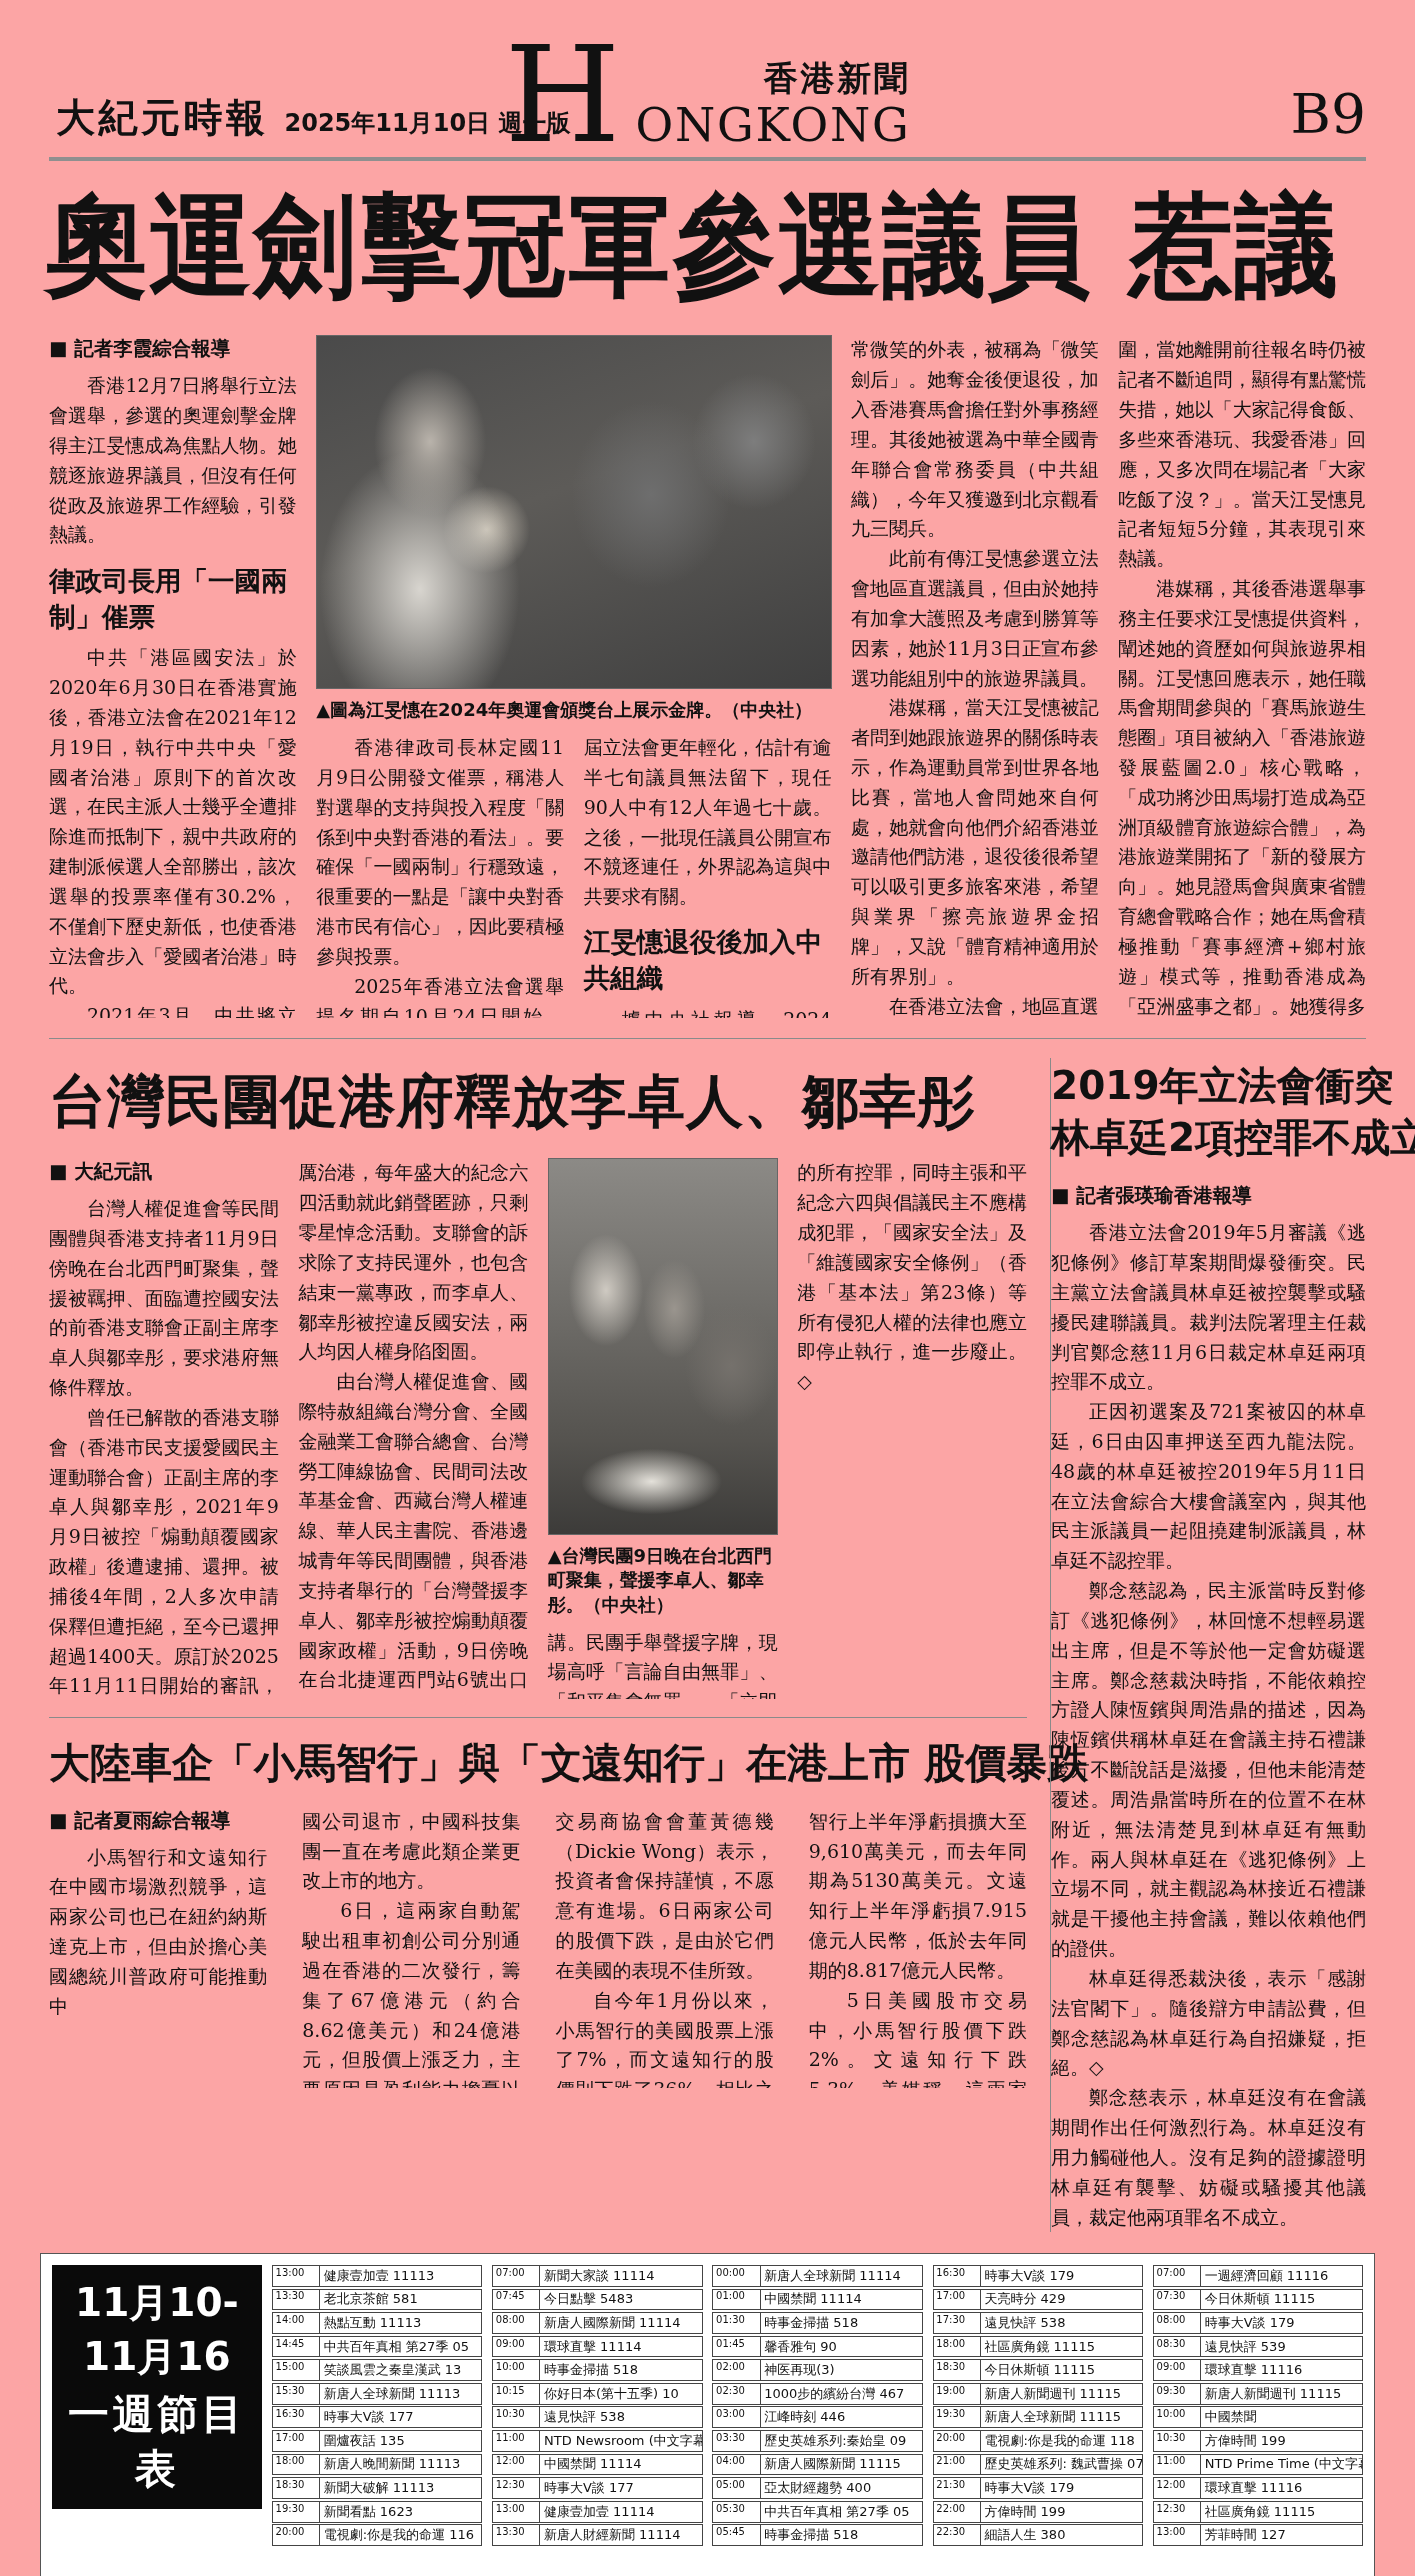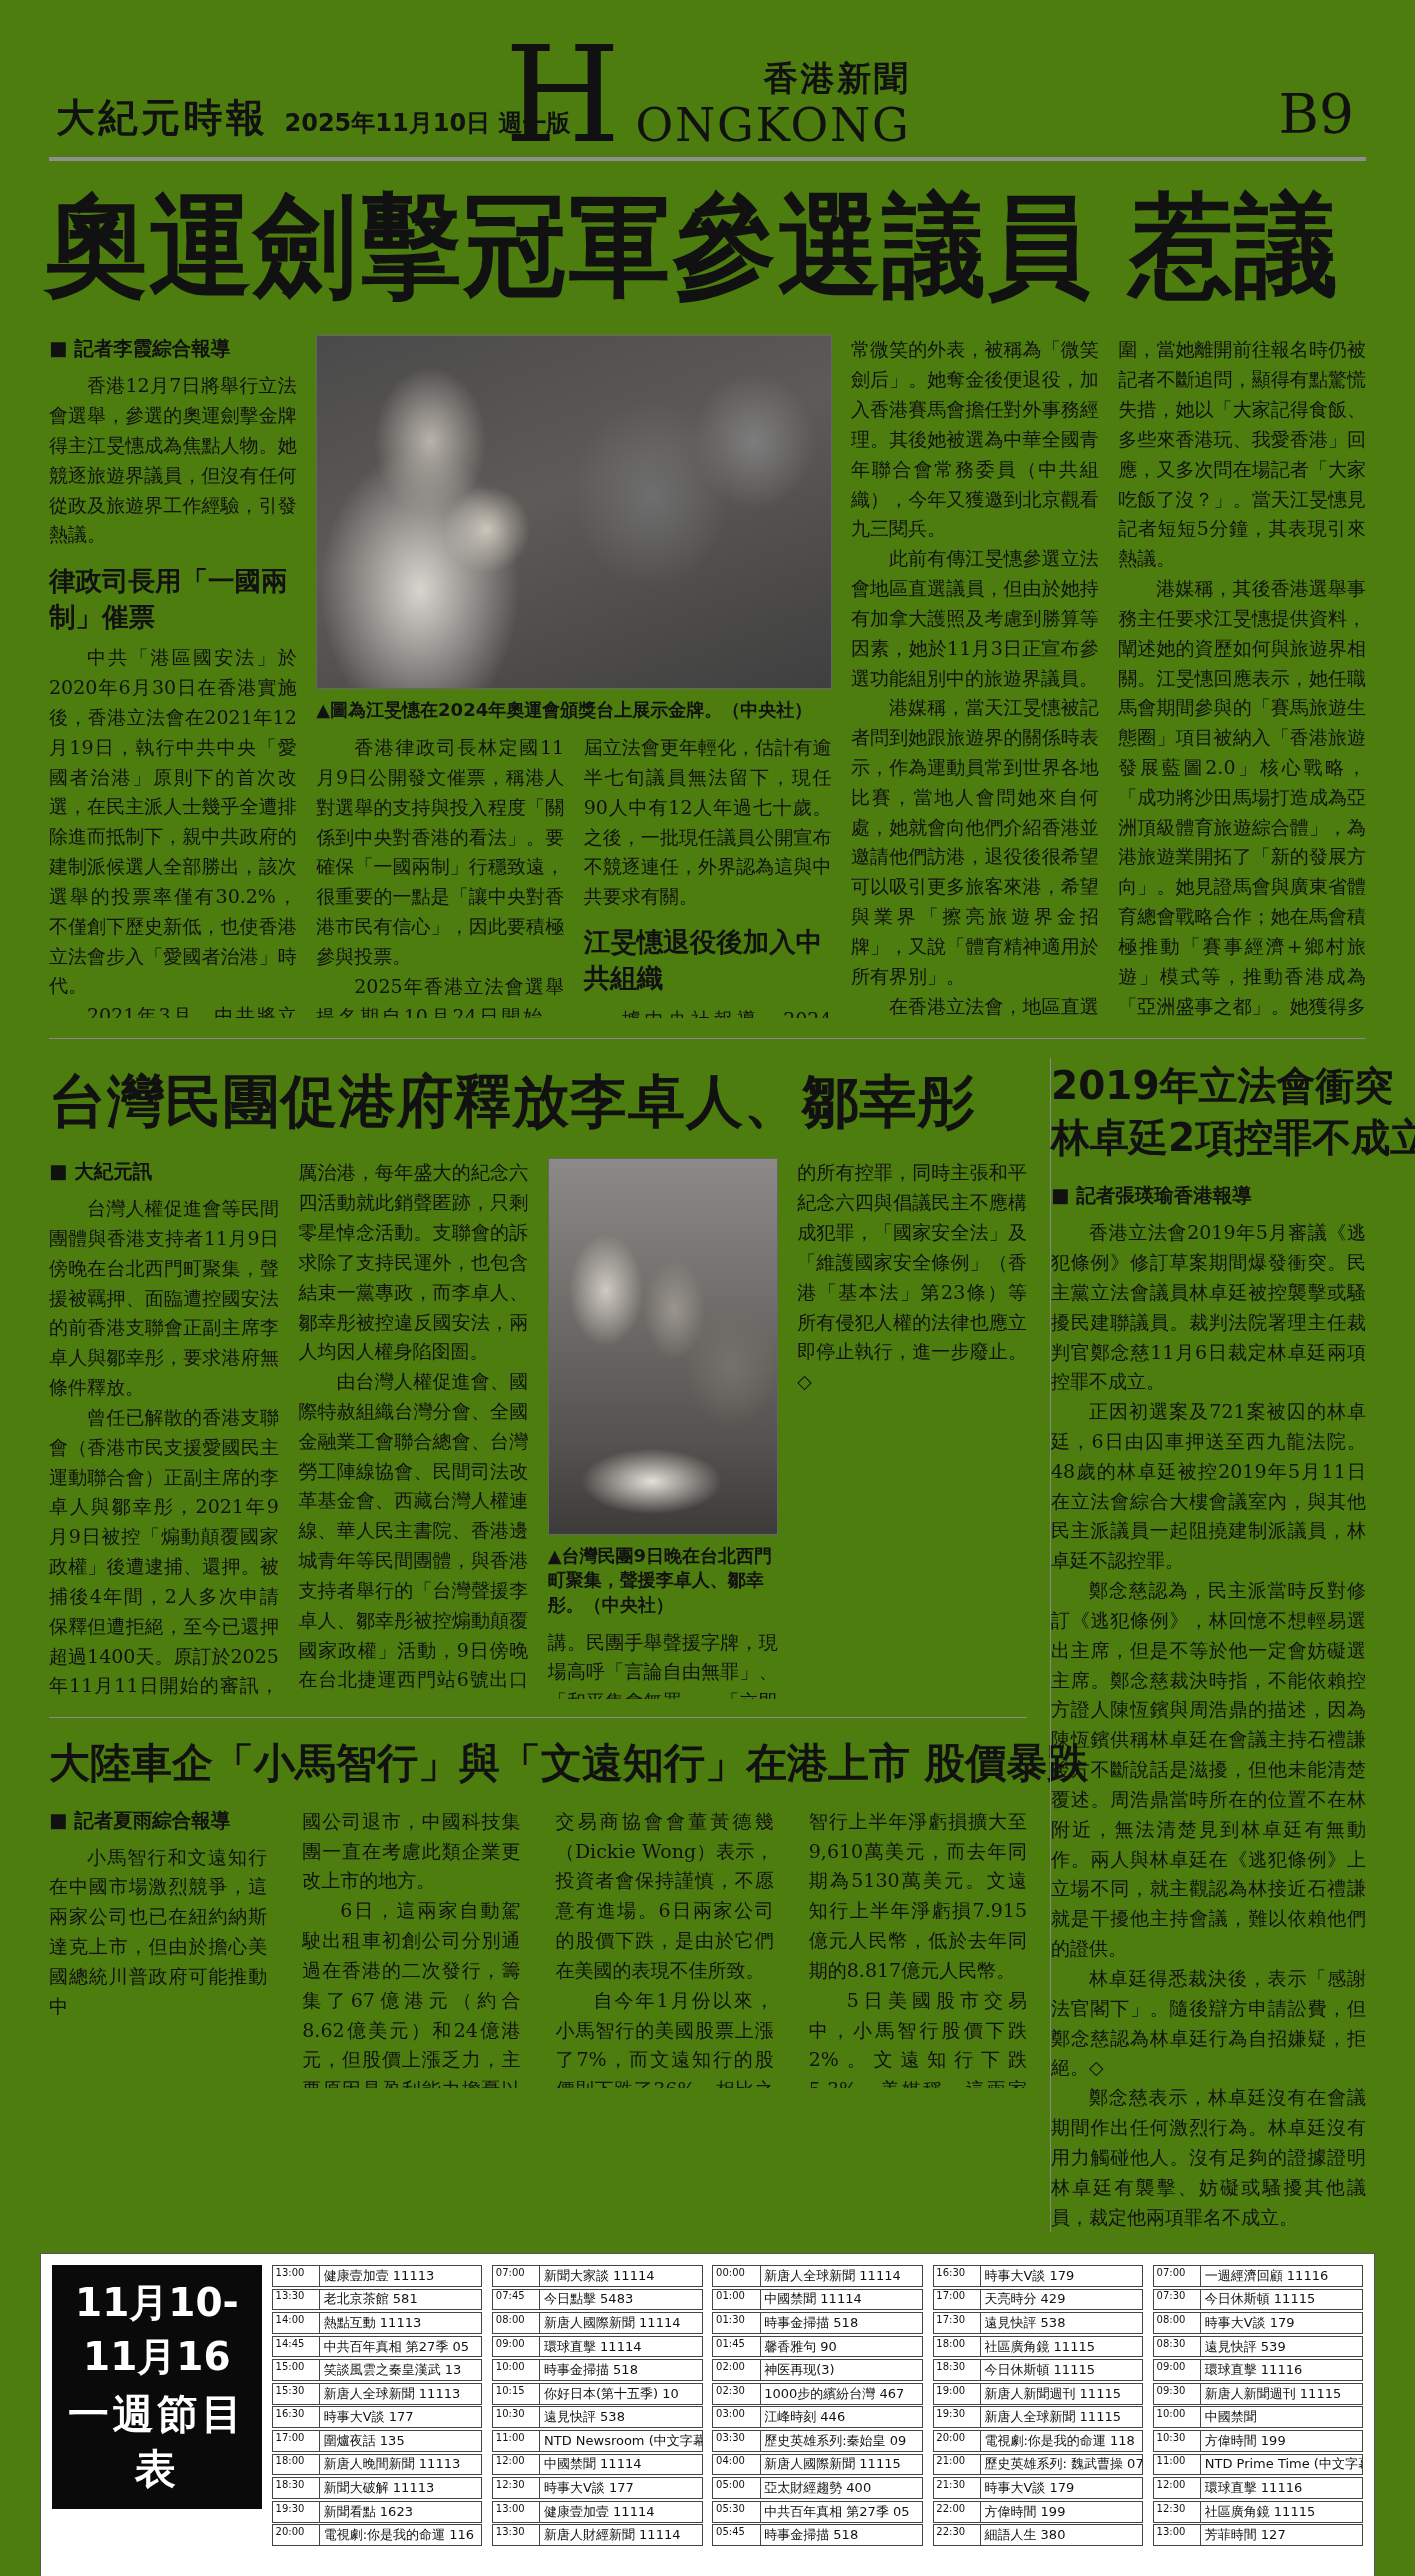--- a/index.html
+++ b/index.html
@@ -1,28 +1,28 @@
 <!DOCTYPE html>
 <html style="font-size:14px"><head>
 <meta charset="utf-8">
 <style>
   html,body{margin:0;padding:0;background:#e8e8e8;}
-  .page{width:1415px;height:2576px;margin:0 auto;background:#4d7c0f;position:relative;
+  .page{width:1415px;height:2576px;margin:0 auto;background:#fca5a5;position:relative;
         overflow:hidden;color:#111;font-family:"DejaVu Serif","Liberation Serif",serif;}
   
   .masthead{position:relative;height:157px;margin:0 49px;border-bottom:4.4px solid #8f8f8f;}
   .mh-left{position:absolute;left:7px;bottom:12.4px;display:flex;align-items:baseline;gap:16px;}
   .mh-paper{font-size:39px;font-weight:900;letter-spacing:3.5px;font-family:"DejaVu Serif",serif;}
   .mh-date{font-size:24px;font-weight:700;font-family:"DejaVu Sans","Liberation Sans",sans-serif;text-align:right;}
   .mh-center{position:absolute;left:50%;transform:translateX(-50%);bottom:8.8px;display:flex;align-items:flex-end;}
   .mh-H{font-size:133px;line-height:.78;font-family:"DejaVu Serif",serif;}
   .mh-stack{display:flex;flex-direction:column;margin-left:15px;align-items:flex-end;}
   .mh-cn{font-size:34px;font-weight:700;font-family:"DejaVu Sans",sans-serif;letter-spacing:2.7px;}
   .mh-en{font-size:46px;font-family:"DejaVu Serif",serif;letter-spacing:1.8px;line-height:1;}
-  .mh-page{position:absolute;right:12px;bottom:10.6px;font-size:55px;font-family:"DejaVu Serif",serif;}
+  .mh-page{position:absolute;right:0;bottom:10.6px;font-size:55px;font-family:"DejaVu Serif",serif;}
   
   .headline1{margin:12.4px 44px 8.8px;font-size:103px;font-weight:900;white-space:nowrap;
              font-family:"DejaVu Sans","Liberation Sans",sans-serif;letter-spacing:1.8px;
              transform:scaleY(1.08);transform-origin:top left;}
   
   .by{font-weight:700;font-size:19.5px;font-family:"DejaVu Sans",sans-serif;margin:0 0 8.8px;}
   .sub{font-size:26.5px;font-weight:900;font-family:"DejaVu Sans",sans-serif;margin:12.4px 0 8.8px;letter-spacing:0;}
   .p{font-size:19px;line-height:1.57;text-align:justify;margin:0;text-indent:2em;}
   .p.noind,.noind{text-indent:0;}
   p.p{margin:0;}

